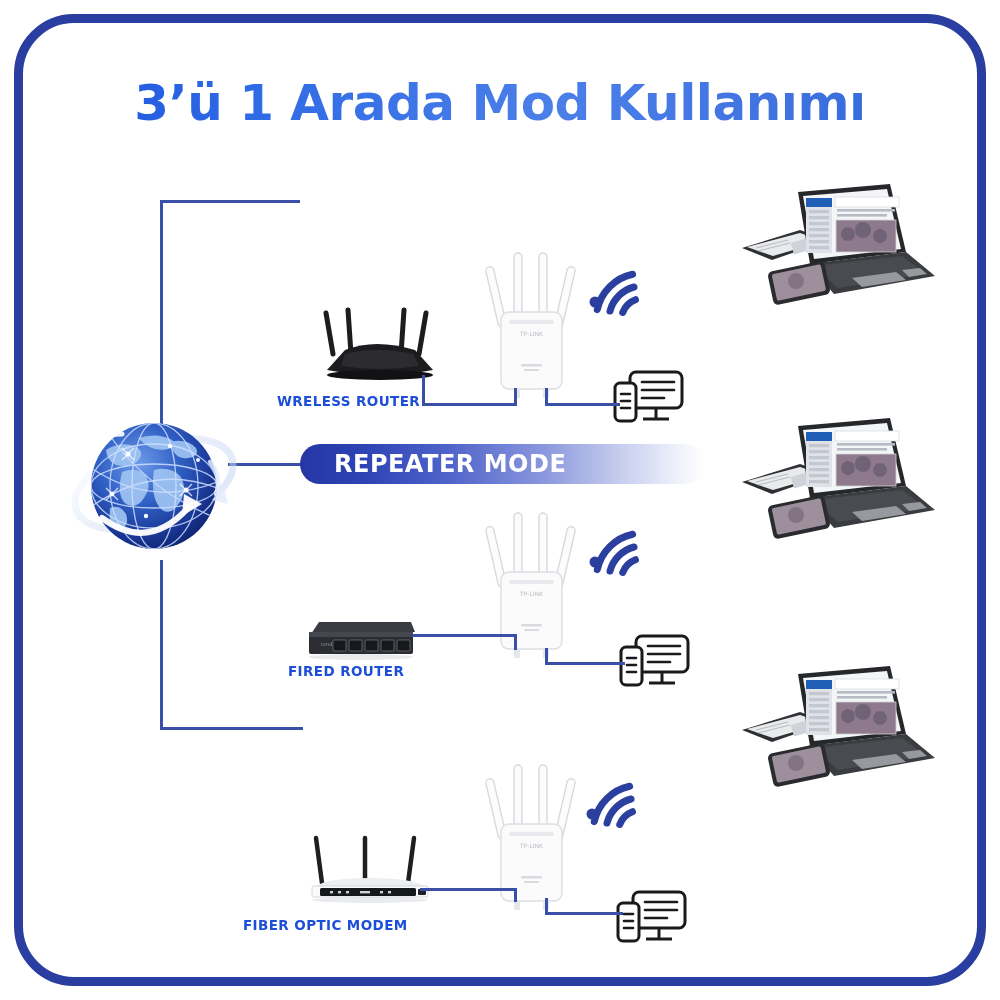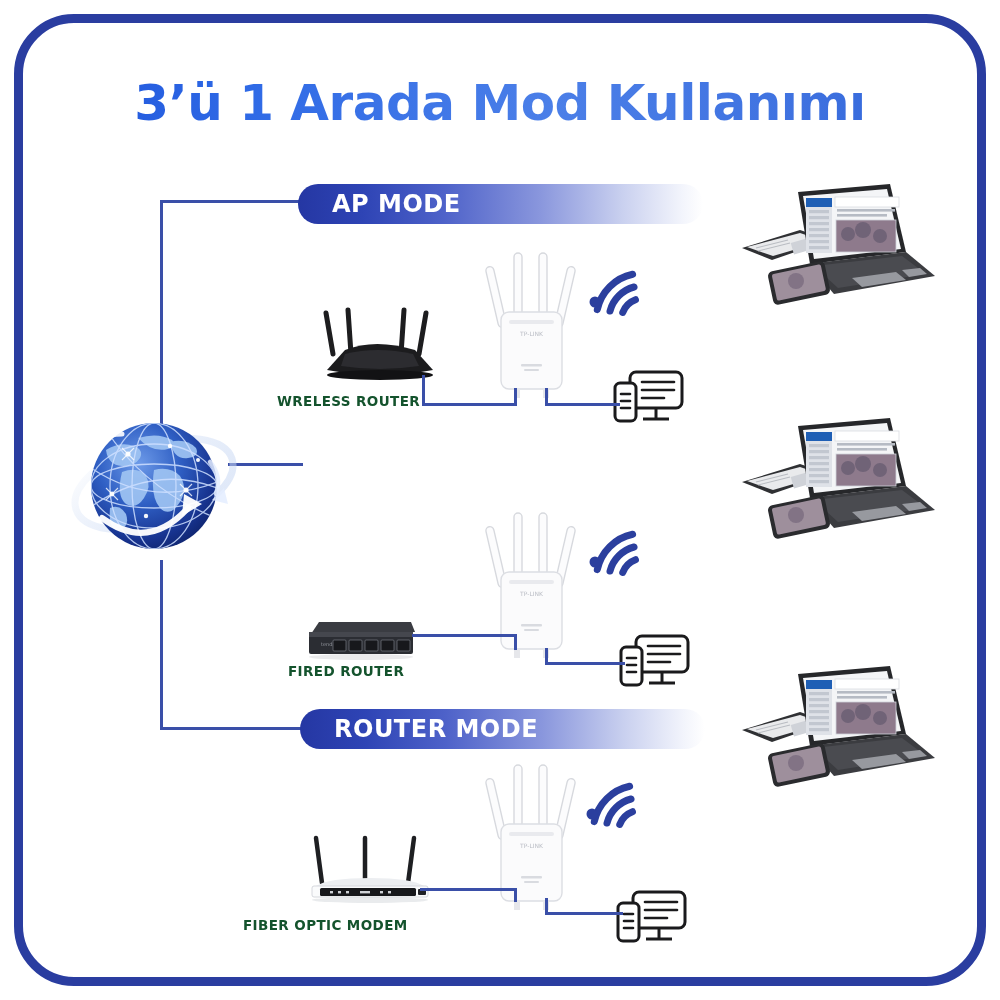--- a/index.html
+++ b/index.html
@@ -59,21 +59,21 @@
   }
   
   .line { position: absolute; background: #3a4fa8; }
   .lh { height: 3px; }
   .lv { width: 3px; }
   
   .dev-label {
     position: absolute;
     font-size: 13.5px;
     font-weight: bold;
-    color: #14532d;
+    color: #1d4ed8;
     letter-spacing: 0.4px;
     white-space: nowrap;
     font-family: "DejaVu Sans", sans-serif;
   }
   
   .globe { position: absolute; left: 66px; top: 398px; width: 176px; height: 176px; }
   
   .art { position: absolute; }
   svg { display: block; overflow: visible; }
 </style>
@@ -87,23 +87,20 @@
   <div class="title">3’ü 1 Arada Mod Kullanımı</div>
 
   <div class="line lv" style="left:160px; top:200px; height:270px;"></div>
   <div class="line lh" style="left:160px; top:200px; width:140px;"></div>
 
   <div class="line lh" style="left:228px; top:463px; width:75px;"></div>
 
   <div class="line lv" style="left:160px; top:560px; height:170px;"></div>
   <div class="line lh" style="left:160px; top:727px; width:143px;"></div>
 
-  <div class="banner" style="left:298px; top:184px; width:405px;">
-    <span class="banner-label">AP MODE</span>
-  </div>
 
   <div class="art" style="left:315px; top:308px;">
     <svg width="130" height="75" viewBox="0 0 130 75">
       <g stroke="#1d1d1f" stroke-width="5" stroke-linecap="round">
         <line x1="18" y1="46" x2="11" y2="5"></line>
         <line x1="36" y1="46" x2="33" y2="2"></line>
         <line x1="86" y1="46" x2="89" y2="2"></line>
         <line x1="104" y1="46" x2="111" y2="5"></line>
       </g>
       <path d="M12 62 L30 42 Q60 30 100 42 L118 62 Q65 72 12 62 Z" fill="#1c1c1e"></path>
@@ -214,20 +211,23 @@
       <path d="M122 100 L166 94 L176 102 L132 109 Z" fill="#97999f"></path>
       <path d="M172 92 L190 90 L197 96 L179 99 Z" fill="#97999f"></path>
       <g>
         <rect x="40" y="88" width="58" height="34" rx="5" fill="#2a2b2e" transform="rotate(-12 69 105)"></rect>
         <rect x="44" y="91" width="50" height="27" rx="2" fill="#9e8f9c" transform="rotate(-12 69 105)"></rect>
         <circle cx="66" cy="103" r="8" fill="#7a6c80" opacity="0.8"></circle>
       </g>
     </svg>
   </div>
 
+  <div class="banner" style="left:300px; top:444px; width:405px;">
+    <span class="banner-label">REPEATER MODE</span>
+  </div>
 
   <div class="art" style="left:303px; top:612px;">
     <svg width="115" height="52" viewBox="0 0 115 52">
       <path d="M8 22 L16 10 L108 10 L112 20 Z" fill="#3a3c42"></path>
       <rect x="6" y="20" width="104" height="22" rx="2" fill="#2b2d33"></rect>
       <rect x="6" y="20" width="104" height="5" fill="#45474e"></rect>
       <text x="18" y="34" font-size="5" fill="#8f9299" font-family="DejaVu Sans, sans-serif">tenda</text>
       <g fill="#17181c" stroke="#6d7079" stroke-width="0.8">
         <rect x="30" y="28" width="13" height="11" rx="1"></rect>
         <rect x="46" y="28" width="13" height="11" rx="1"></rect>
@@ -338,23 +338,20 @@
       <path d="M122 100 L166 94 L176 102 L132 109 Z" fill="#97999f"></path>
       <path d="M172 92 L190 90 L197 96 L179 99 Z" fill="#97999f"></path>
       <g>
         <rect x="40" y="88" width="58" height="34" rx="5" fill="#2a2b2e" transform="rotate(-12 69 105)"></rect>
         <rect x="44" y="91" width="50" height="27" rx="2" fill="#9e8f9c" transform="rotate(-12 69 105)"></rect>
         <circle cx="66" cy="103" r="8" fill="#7a6c80" opacity="0.8"></circle>
       </g>
     </svg>
   </div>
 
-  <div class="banner" style="left:300px; top:709px; width:405px;">
-    <span class="banner-label">ROUTER MODE</span>
-  </div>
 
   <div class="art" style="left:298px; top:838px;">
     <svg width="145" height="70" viewBox="0 0 145 70">
       <g stroke="#1e1f22" stroke-width="4.5" stroke-linecap="round">
         <line x1="24" y1="45" x2="18" y2="0"></line>
         <line x1="67" y1="42" x2="67" y2="0"></line>
         <line x1="110" y1="45" x2="116" y2="0"></line>
       </g>
       <path d="M18 48 Q30 40 72 40 Q114 40 126 48 Z" fill="#eceef1"></path>
       <rect x="14" y="48" width="116" height="11" rx="2" fill="#fafbfc" stroke="#d6d8dd" stroke-width="1"></rect>

